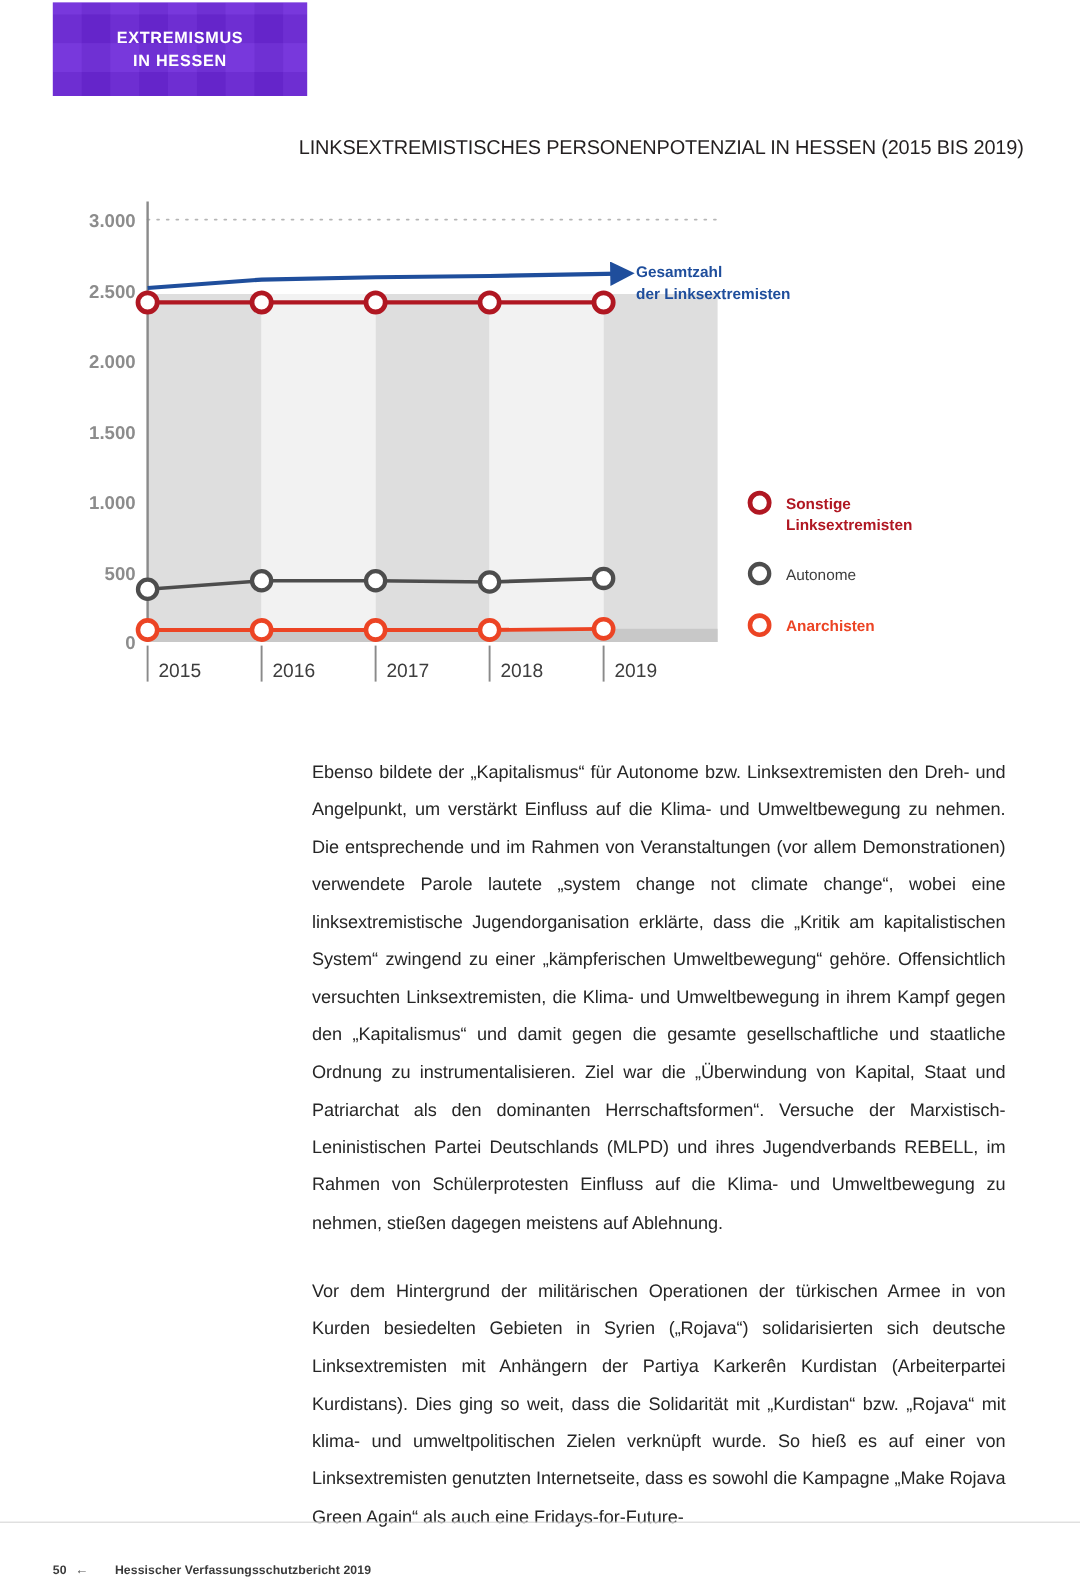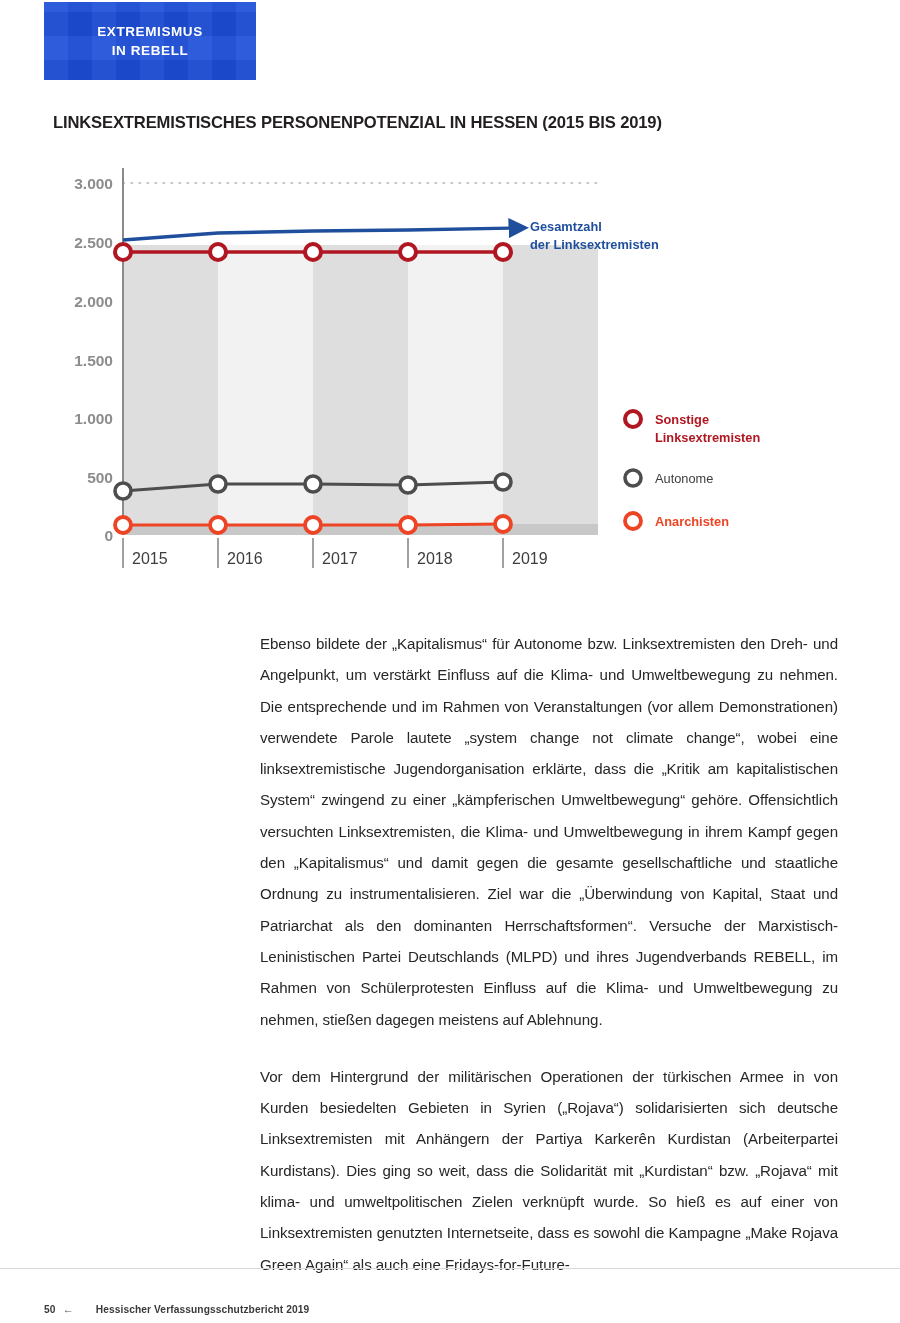--- a/index.html
+++ b/index.html
@@ -13,21 +13,21 @@
     font-family: "Liberation Sans", "DejaVu Sans", sans-serif;
     color: #2b2b2b;
     overflow: hidden;
   }
 
   
   .header-tile {
     position: absolute;
     left: 44px; top: 2px;
     width: 212px; height: 78px;
-    background: #1d4ed8;
+    background: #6d28d9;
     overflow: hidden;
   }
   .header-tile .checker {
     position: absolute; inset: 0;
     background-image:
       linear-gradient(90deg, rgba(255,255,255,.045) 50%, rgba(0,0,0,.035) 50%),
       linear-gradient(0deg, rgba(255,255,255,.05) 50%, rgba(0,0,0,.04) 50%);
     background-size: 48px 48px, 48px 48px;
     background-position: 0 0, 22px 10px;
     opacity: .9;
@@ -44,23 +44,24 @@
     line-height: 1.42;
     text-align: center;
   }
 
   
   .chart-title {
     position: absolute;
     left: 53px; top: 113px;
     width: 800px;
     font-size: 16.6px;
-    font-weight: bold;
+    font-weight: normal;
     letter-spacing: -0.15px;
     color: #231f20;
+    text-align: right;
   }
 
   
   .chart {
     position: absolute;
     left: 0px; top: 160px;
     width: 900px; height: 420px; text-align: center;
   }
   .chart svg { display: block; }
 
@@ -99,21 +100,21 @@
   .footer .arrow  { margin-left: 7px; font-size: 11px; color: #555; }
   .footer .doctitle { margin-left: 22px; font-weight: bold; letter-spacing: .1px; margin-top: 27px; }
 </style>
 </head>
 <body>
 
 <div class="header-tile">
   <div class="checker"></div>
   <div class="tile-text">
     <span>EXTREMISMUS</span>
-    <span>IN REBELL</span>
+    <span>IN HESSEN</span>
   </div>
 </div>
 
 <div class="chart-title">LINKSEXTREMISTISCHES PERSONENPOTENZIAL IN HESSEN (2015 BIS 2019)</div>
 
 <div class="chart">
   <svg width="900" height="420" viewBox="0 0 900 420" xmlns="http://www.w3.org/2000/svg">
 
     <g>
       <rect x="123" y="85" width="95" height="290" fill="#dedede"></rect>

